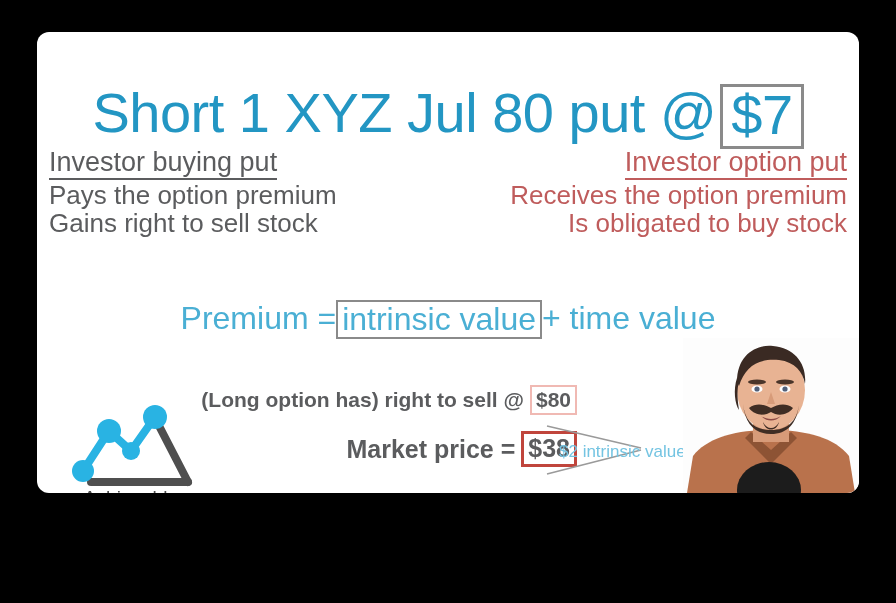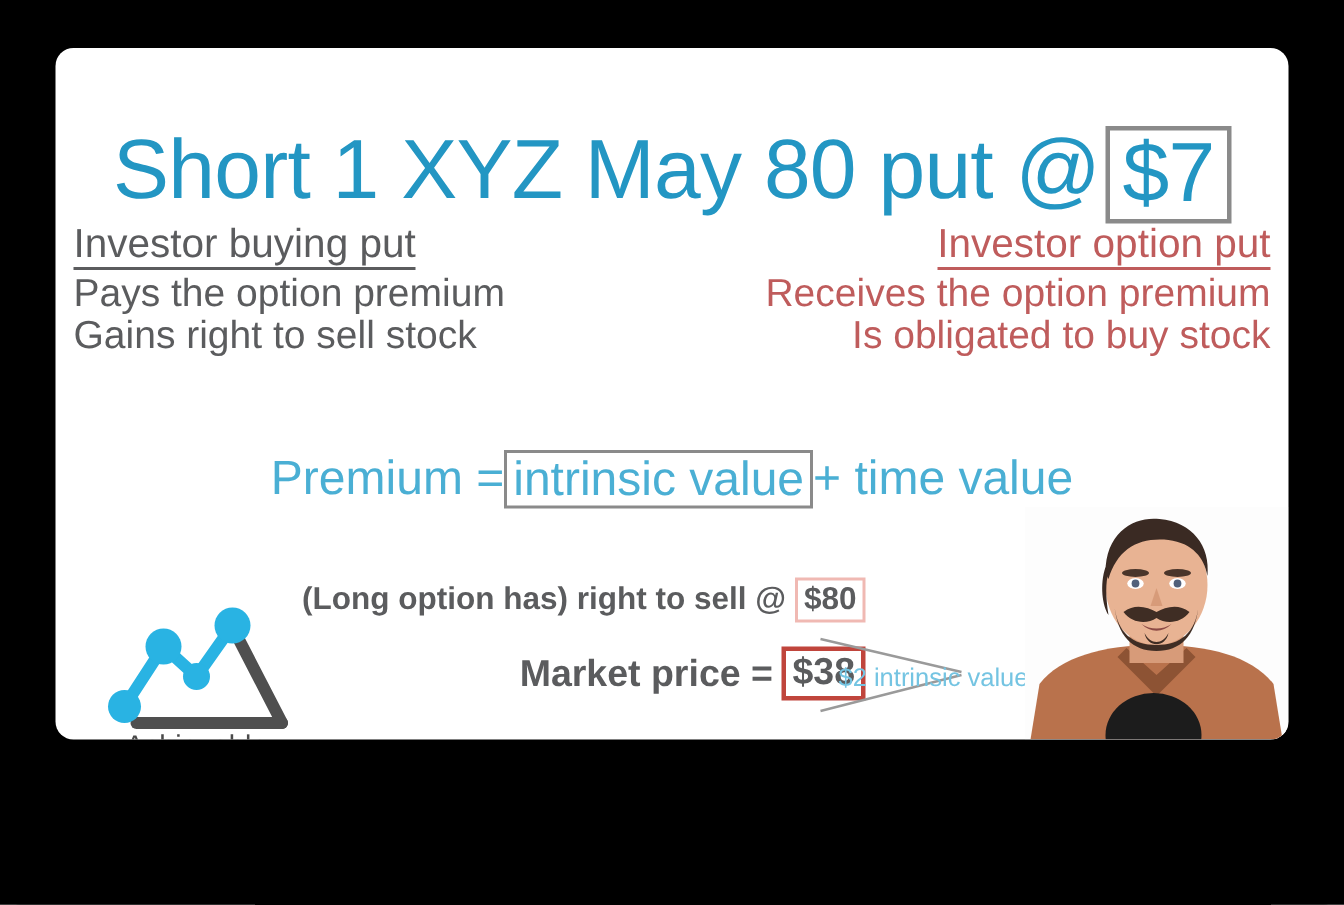--- a/index.html
+++ b/index.html
@@ -195,21 +195,21 @@
   }
 </style>
 </head>
 <body>
 
 <div id="player">
 
   <div id="slide">
 
     <div class="slide-title">
-      <span>Short 1 XYZ May 80 put @</span><span class="title-boxed">$7</span>
+      <span>Short 1 XYZ Jul 80 put @</span><span class="title-boxed">$7</span>
     </div>
 
     <div class="col col-left">
       <div><span class="col-heading">Investor buying put</span></div>
       <span class="col-line">Pays the option premium</span>
       <span class="col-line">Gains right to sell stock</span>
     </div>
 
     <div class="col col-right">
       <div><span class="col-heading">Investor option put</span></div>

